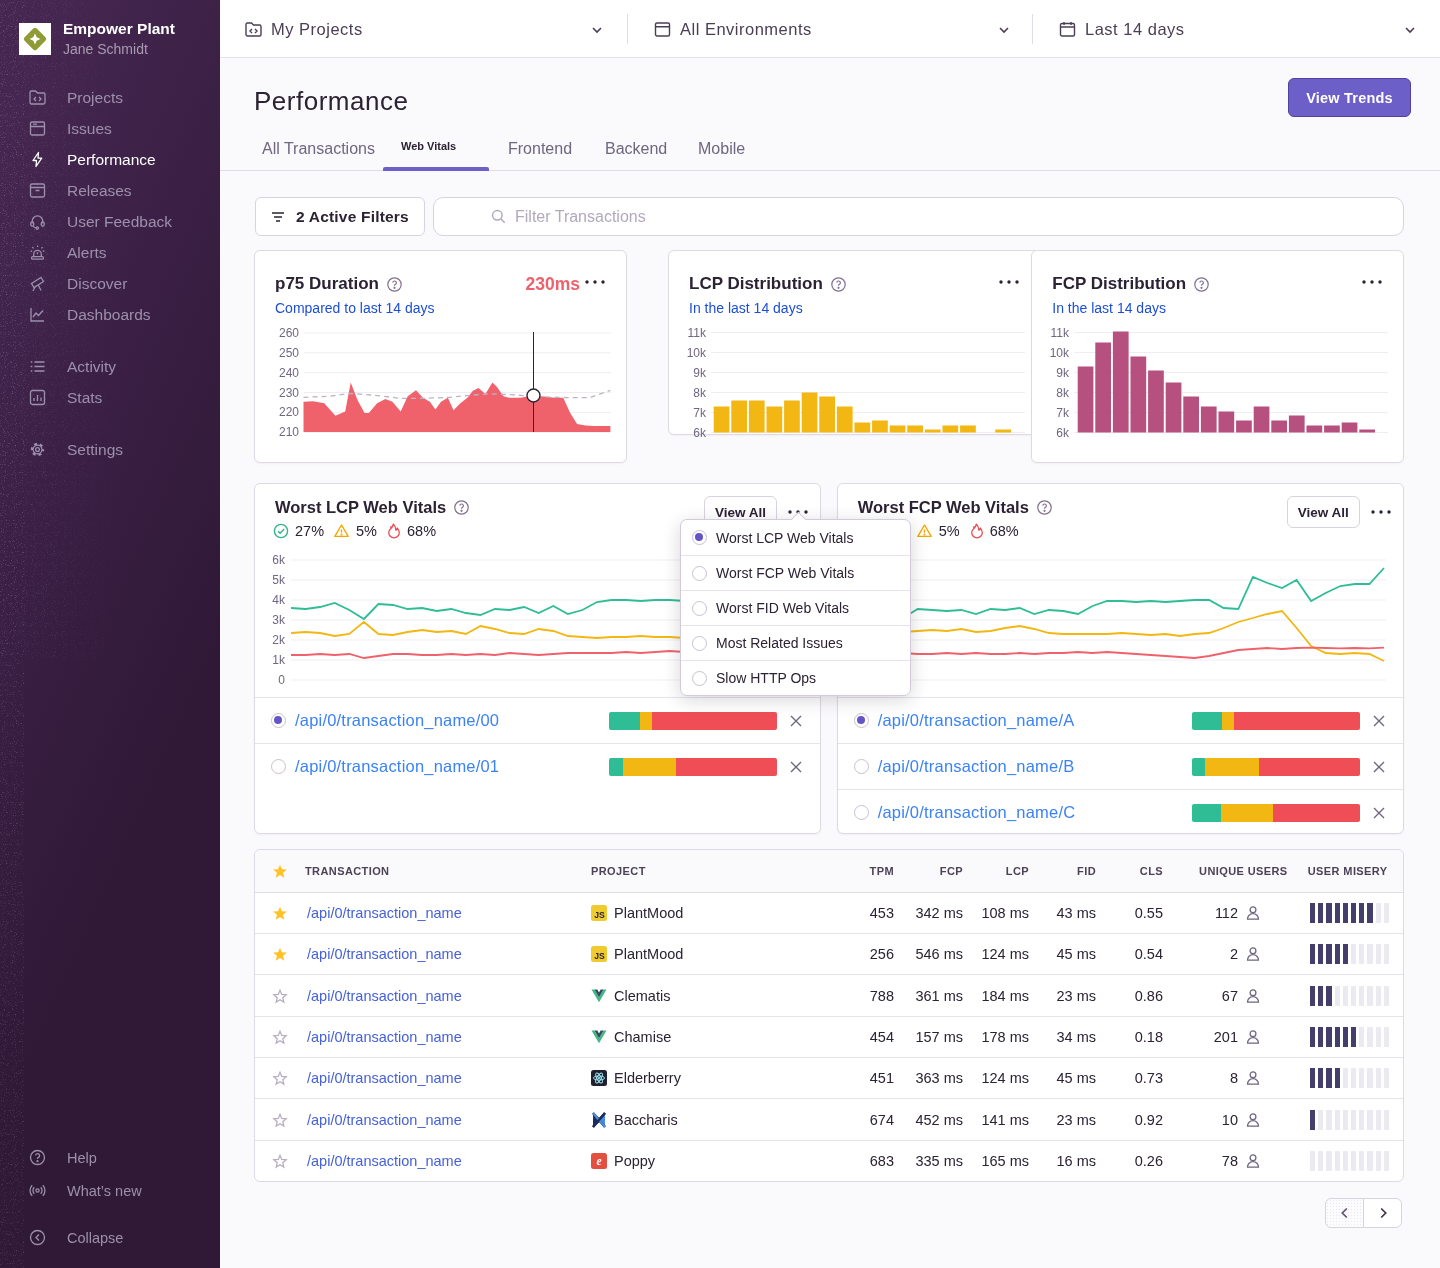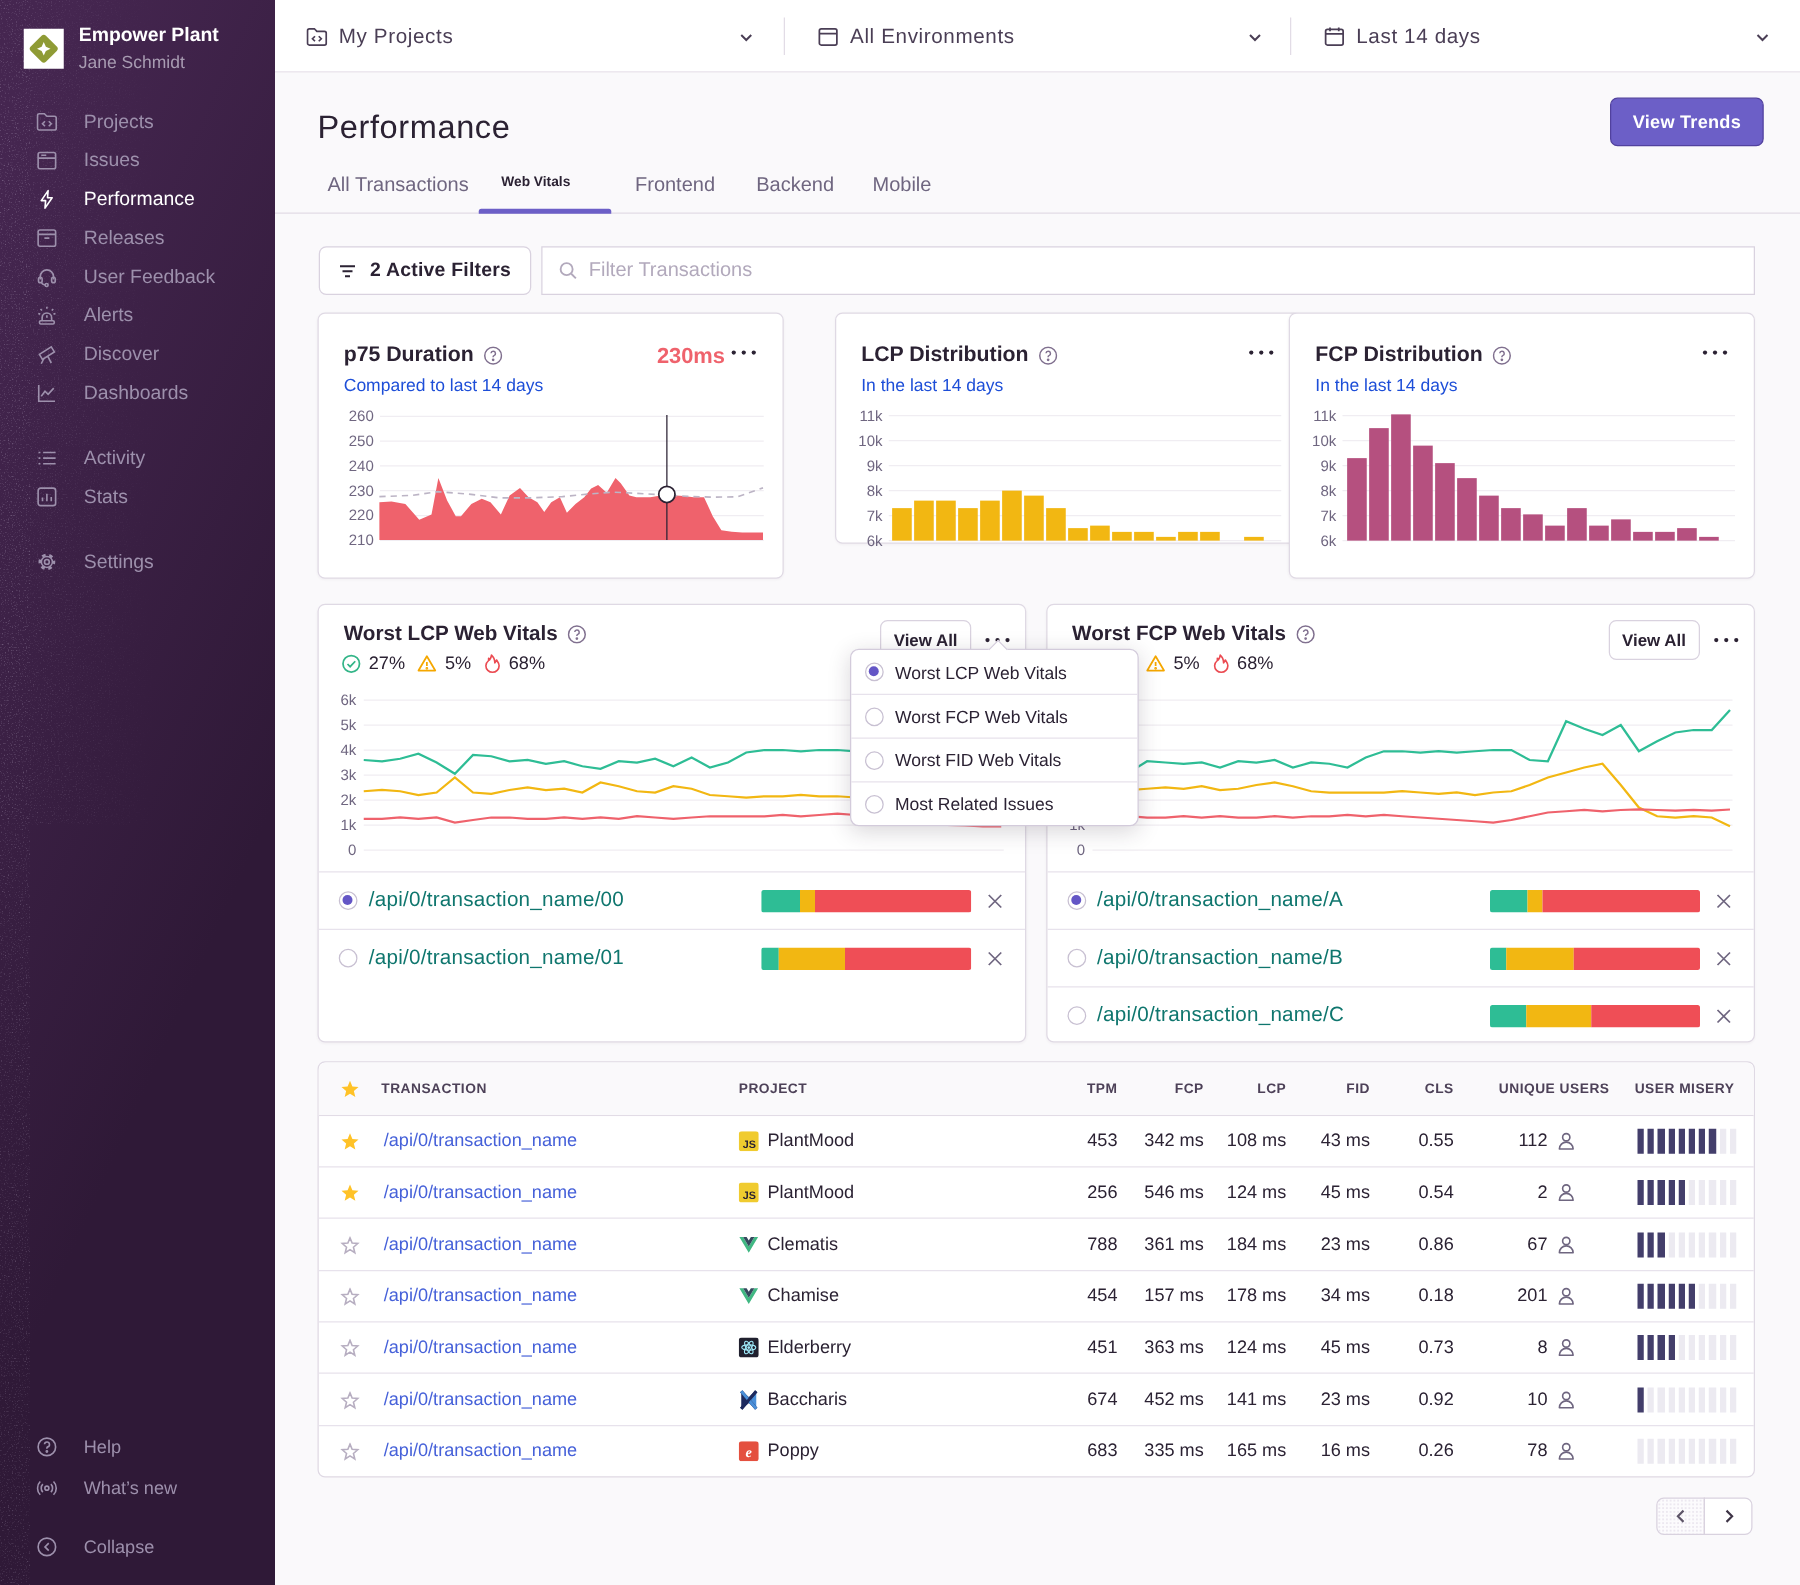--- a/index.html
+++ b/index.html
@@ -33,38 +33,38 @@
 #viewtrends { position:absolute; left:1288px; top:78px; width:123px; height:39px; background:#6C5FC7; border:1px solid #51419e; border-radius:6px;
   color:#fff; font-size:14.5px; font-weight:bold; display:flex; align-items:center; justify-content:center; letter-spacing:.2px; }
 .tab { position:absolute; top:140px; height:26px; font-size:16px; color:#6F6680; }
 .tab.active { color:#2B2233; font-weight:bold; font-size:11px; }
 #tabline { position:absolute; left:220px; top:170px; width:1220px; height:1px; background:#E2DCE6; }
 #tabsel { position:absolute; left:383px; top:167px; width:106px; height:4px; background:#6C5FC7; border-radius:2px 2px 0 0; }
 
 
 #filterbtn { position:absolute; left:255px; top:197px; width:170px; height:39px; background:#fff; border:1px solid #D9D2DF; border-radius:6px;
   display:flex; align-items:center; color:#2B2233; font-size:15.5px; font-weight:bold; letter-spacing:.2px; }
-#searchbox { position:absolute; left:433px; top:197px; width:971px; height:39px; background:#fff; border:1px solid #D9D2DF; border-radius:0;
-  display:flex; align-items:center; color:#B2A9BC; font-size:16px; }
+#searchbox { position:absolute; left:433px; top:197px; width:971px; height:39px; background:#fff; border:1px solid #D9D2DF; border-radius:10px;
+  display:flex; align-items:center; color:#B2A9BC; font-size:16px;padding-left:44px; }
 
 
 .card { position:absolute; background:#fff; border:1px solid #DFD9E4; border-radius:6px; box-shadow:0 1px 2px rgba(43,34,51,.04); }
 .ctitle { position:absolute; left:20px; top:23px; font-size:17px; font-weight:600; color:#2B2233; display:flex; align-items:center; }
 .csub { position:absolute; left:20px; top:49px; font-size:14px; color:#1d4ed8; }
 .qm { display:inline-block; width:15px; height:15px; margin-left:8px; }
 .dots { position:absolute; top:28px; }
 .axis { font-size:12px; fill:#6F6680; }
 .grid { stroke:#F0EDF2; stroke-width:1; }
 
 
 .viewall { position:absolute; top:12px; width:73px; height:32px; background:#fff; border:1px solid #D9D2DF; border-radius:6px;
   display:flex; align-items:center; justify-content:center; color:#2B2233; font-size:13.5px; font-weight:bold; }
 .prow { position:absolute; left:0; width:100%; height:46px; border-top:1px solid #E7E2EC; display:flex; align-items:center; }
 .prow .radio { margin-left:16px; }
-.prow a { font-size:16.5px; color:#0f766e; text-decoration:none; margin-left:9px; letter-spacing:.2px; }
+.prow a { font-size:16.5px; color:#3b82f6; text-decoration:none; margin-left:9px; letter-spacing:.2px; }
 .radio { width:15px; height:15px; border-radius:50%; border:1.5px solid #C8C0D2; background:#fff; position:relative; }
 .radio.sel::after { content:""; position:absolute; left:2px; top:2px; width:8px; height:8px; border-radius:50%; background:#6456C6; }
 .vbar { position:absolute; height:18px; border-radius:2px; overflow:hidden; display:flex; }
 .xicon { position:absolute; width:14px; height:14px; }
 
 
 #dropdown { position:absolute; left:680px; top:519px; width:231px; background:#fff; border:1px solid #D3CBDB; border-radius:7px;
   box-shadow:0 4px 18px rgba(43,34,51,.18); z-index:30; }
 #dropdown::before { content:""; position:absolute; left:112px; top:-6px; width:10px; height:10px; background:#fff;
   border-left:1px solid #D3CBDB; border-top:1px solid #D3CBDB; transform:rotate(45deg); }
@@ -841,20 +841,21 @@
           <i style="background:#ECEAF1"></i>
           <i style="background:#ECEAF1"></i>
         </div>
 </div>
 </div>
 <div id="dropdown">
   <div class="ditem"><div class="radio sel"></div>Worst LCP Web Vitals</div>
   <div class="ditem"><div class="radio"></div>Worst FCP Web Vitals</div>
   <div class="ditem"><div class="radio"></div>Worst FID Web Vitals</div>
   <div class="ditem"><div class="radio"></div>Most Related Issues</div>
+  <div class="ditem"><div class="radio"></div>Slow HTTP Ops</div>
 </div>
 <div class="pgbtn" style="left:1325px; border-radius:6px 0 0 6px; background-image:radial-gradient(#ECE8F0 .7px, transparent .9px); background-size:3px 3px; background-color:#FCFBFD;">
       <svg width="14" height="14" viewBox="0 0 14 14" fill="none" stroke="#5d5468" stroke-width="1.7">
         <path d="M8.8 2.5 L4.3 7 l4.5 4.5"></path>
       </svg>
     </div>
 <div class="pgbtn" style="left:1363px; border-radius:0 6px 6px 0;">
       <svg width="14" height="14" viewBox="0 0 14 14" fill="none" stroke="#3E3446" stroke-width="1.7">
         <path d="M5.2 2.5 L9.7 7 l-4.5 4.5"></path>
       </svg>

